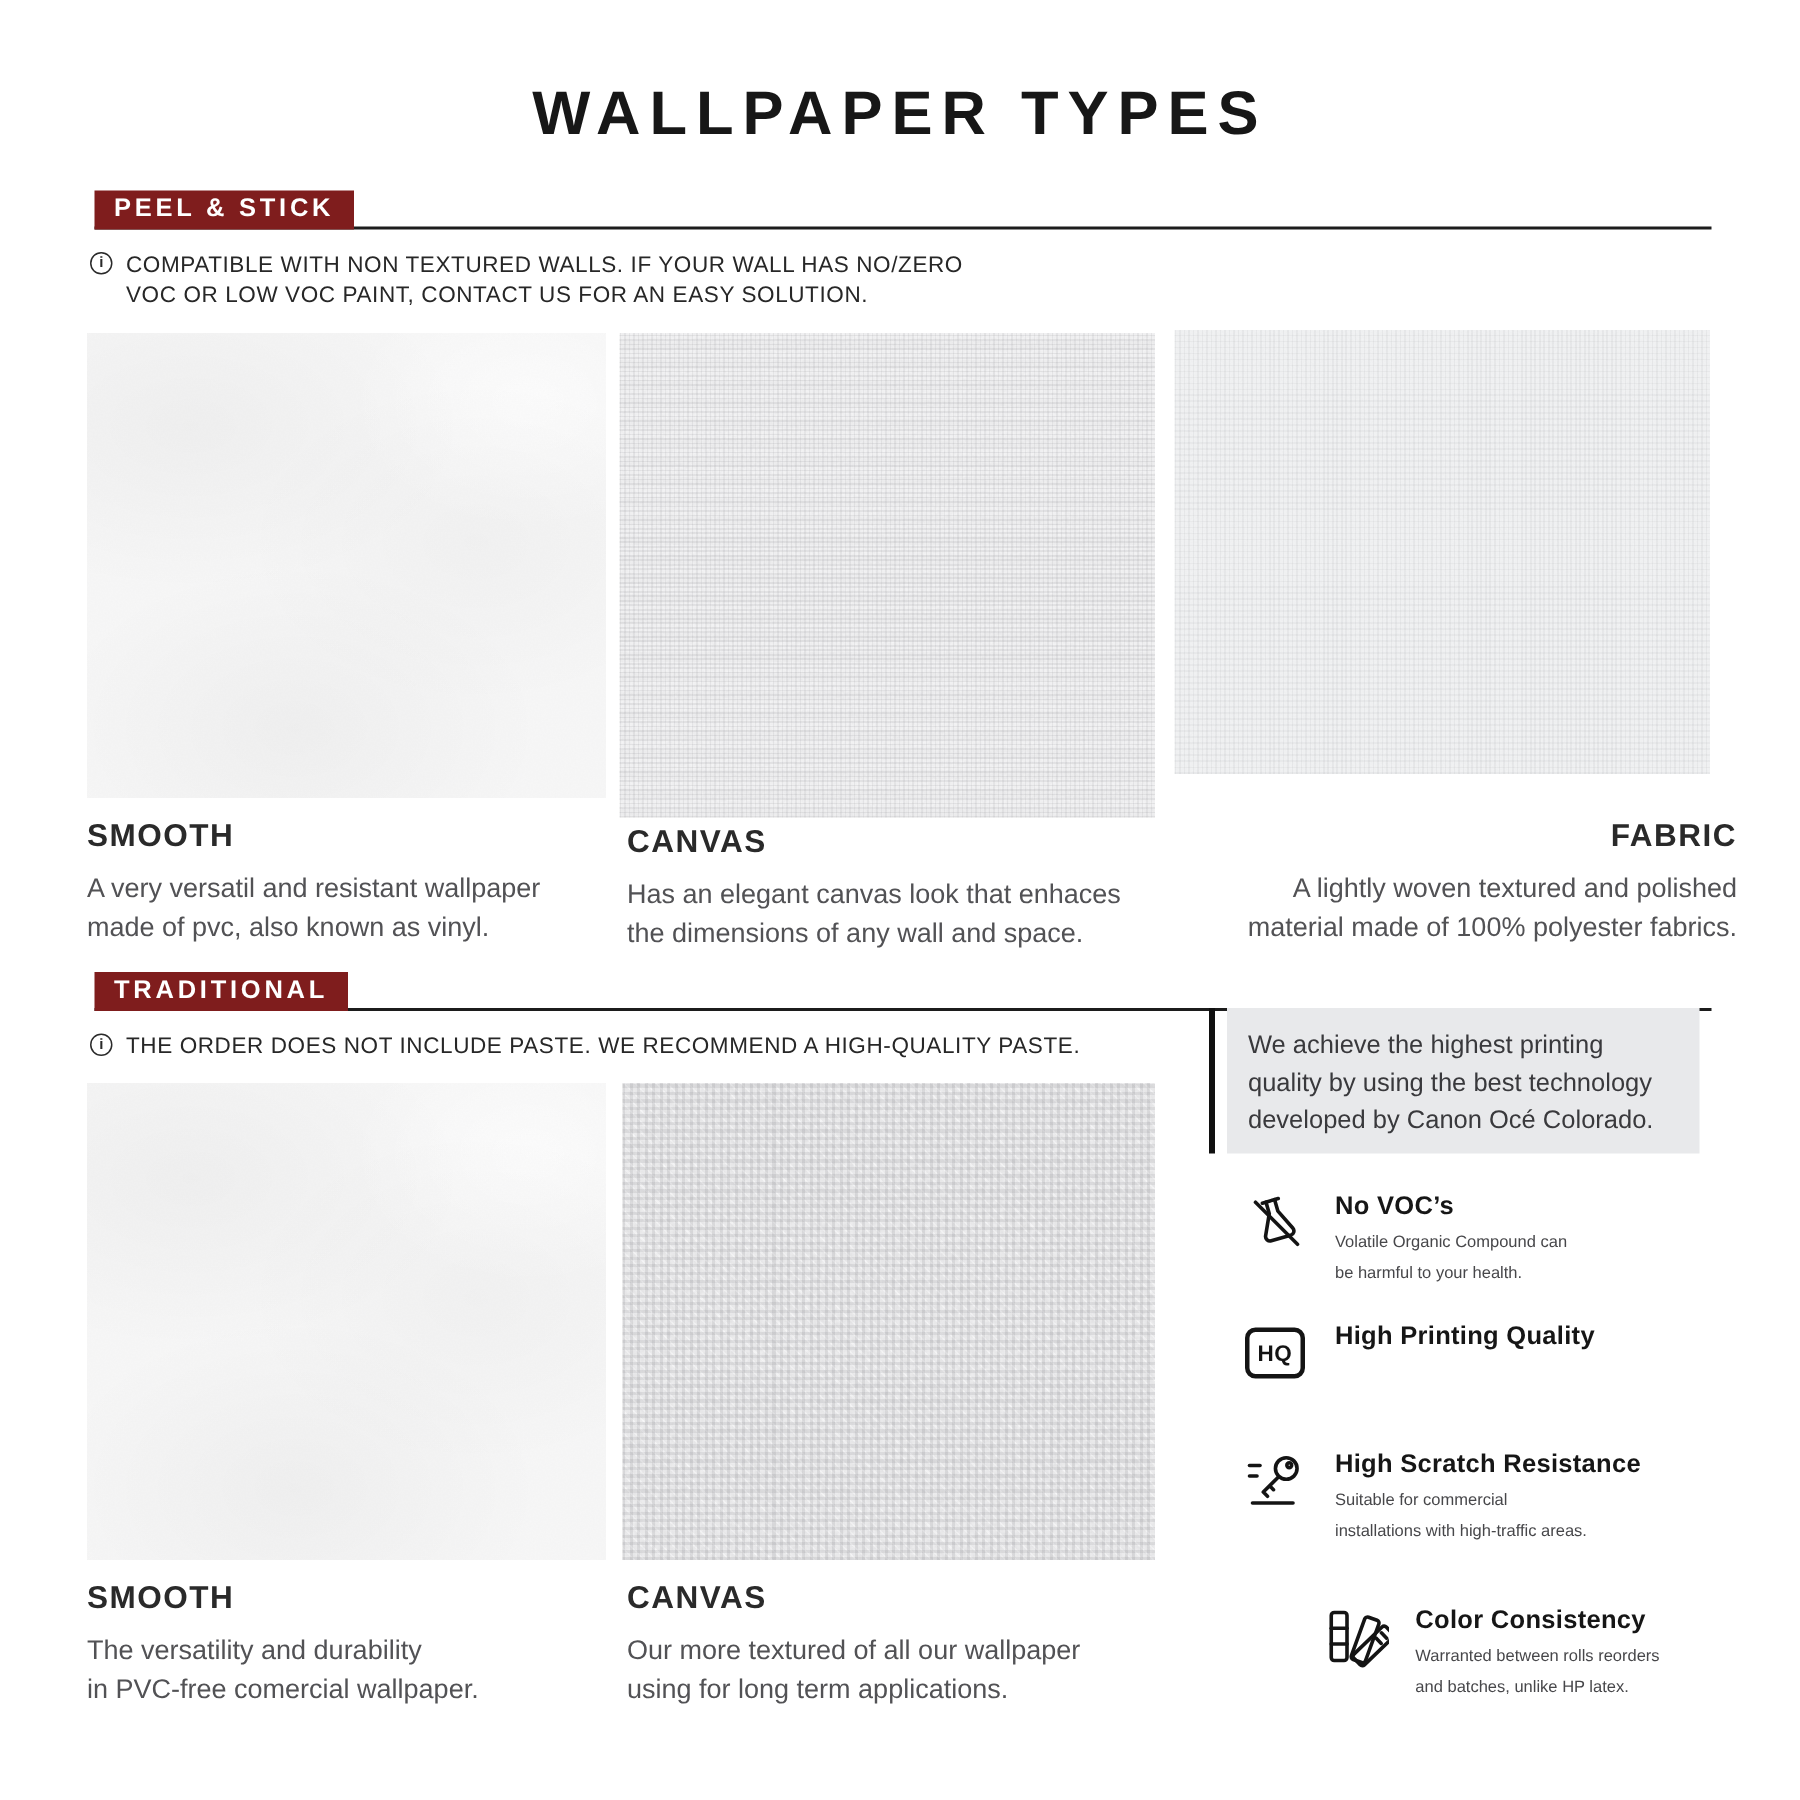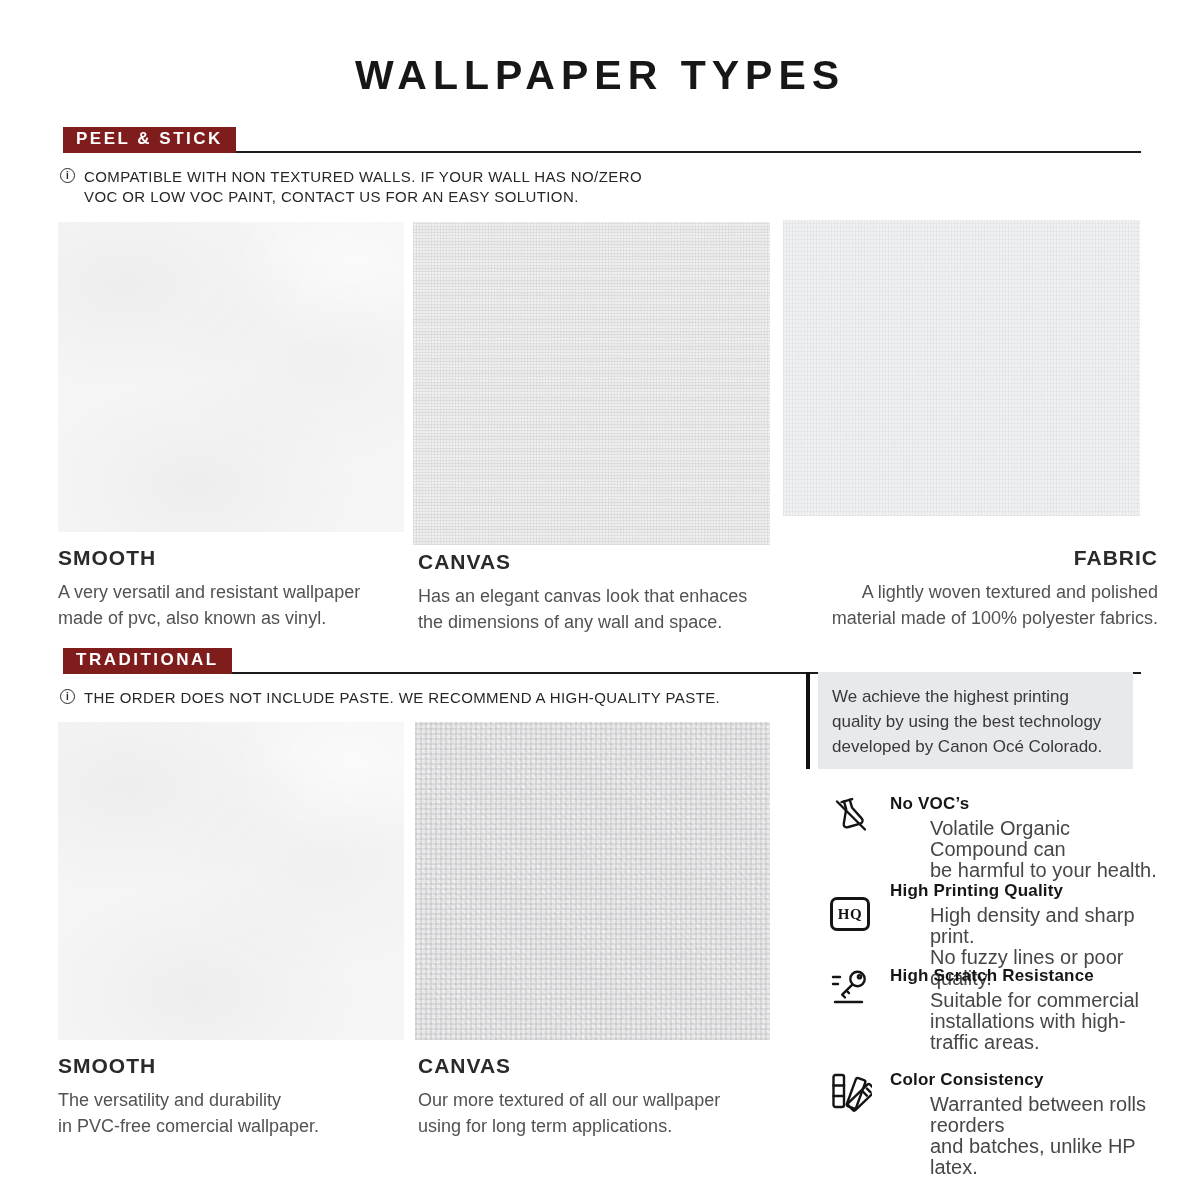--- a/index.html
+++ b/index.html
@@ -60,25 +60,25 @@
   .caption { position:absolute; }
   .cap-name { font-size:21px; font-weight:600; letter-spacing:1px; color:#2a2a2a; margin-bottom:9px; }
   .cap-desc { font-size:18px; color:#525255; line-height:26px; white-space:pre-line; }
   .quality-bar { position:absolute; left:806px; top:672px; width:4px; height:97px; background:#101010; }
   .quality-box { position:absolute; left:818px; top:672px; width:315px; height:97px; background:#e8e9eb; }
   .quality-text { padding:12px 10px 0 14px; font-size:17px; line-height:25px; color:#39393c; white-space:pre-line; }
   .feature { position:absolute; left:830px; width:330px; display:flex; gap:18px; align-items:flex-start; }
   .f-icon { flex:none; width:42px; }
   .f-icon svg { display:block; }
   .f-title { font-size:17px; font-weight:700; color:#161616; letter-spacing:0.2px; margin-bottom:4px; }
-  .f-desc { font-size:20px; color:#47474a; line-height:21px; white-space:pre-line;margin-left:40px; }
+  .f-desc { font-size:11px; color:#47474a; line-height:21px; white-space:pre-line; }
   .hq-box {
-    width:40px; height:34px; margin-top:16px; border:3px solid #141414; border-radius:7px;
+    width:40px; height:34px; margin-top:4px; border:3px solid #141414; border-radius:7px;
     display:flex; align-items:center; justify-content:center;
-    font-size:15px; font-weight:700; color:#141414; letter-spacing:0.5px;font-family:Liberation Serif, serif;
+    font-size:15px; font-weight:700; color:#141414; letter-spacing:0.5px;
   }
   .ic { stroke:#141414; stroke-width:2.4; fill:none; stroke-linecap:round; stroke-linejoin:round; }
 </style>
 </head>
 <body>
 
 <div class="page">
 
   <div class="page-title">WALLPAPER TYPES</div>
 
@@ -196,22 +196,20 @@
 be harmful to your health.</div>
     </div>
   </div>
 
   <div class="feature" style="top:881px;">
     <div class="f-icon">
       <div class="hq-box">HQ</div>
     </div>
     <div class="f-text">
       <div class="f-title">High Printing Quality</div>
-      <div class="f-desc">High density and sharp print.
-No fuzzy lines or poor quality.</div>
     </div>
   </div>
 
   <div class="feature" style="top:966px;">
     <div class="f-icon">
       <svg width="42" height="42" viewBox="0 0 42 42">
         <line class="ic" x1="3" y1="11" x2="10" y2="11"></line>
         <line class="ic" x1="3" y1="18" x2="8" y2="18"></line>
         <circle class="ic" cx="27.5" cy="13" r="7.2"></circle>
         <circle class="ic" cx="29.5" cy="10.8" r="1.6"></circle>

